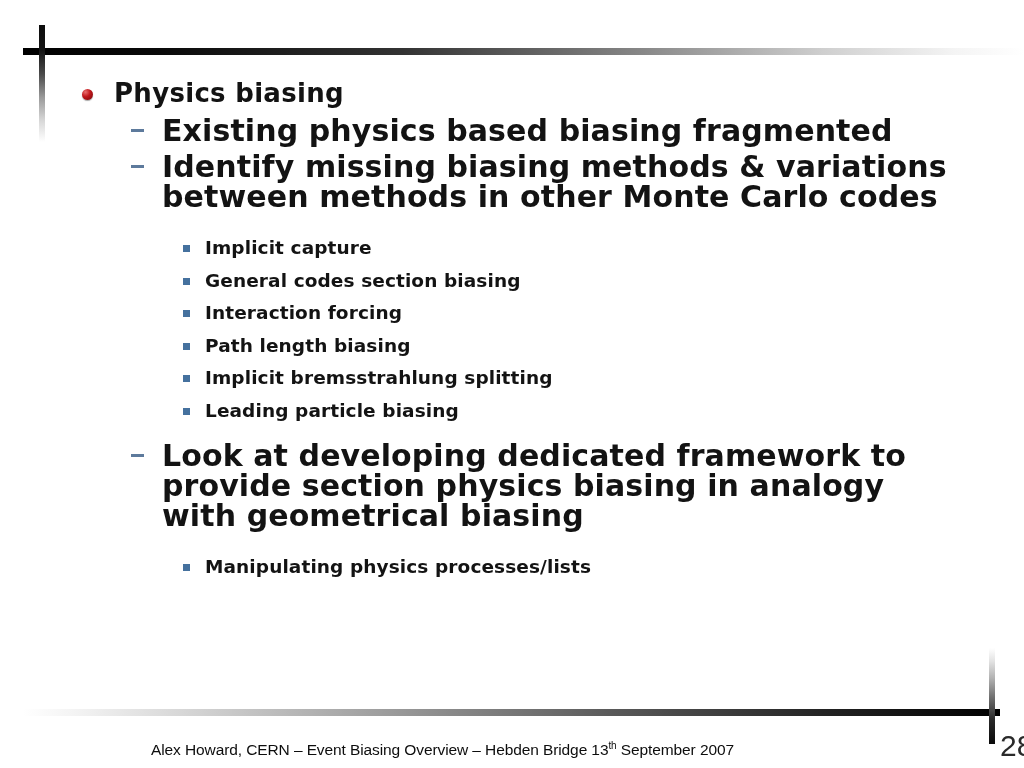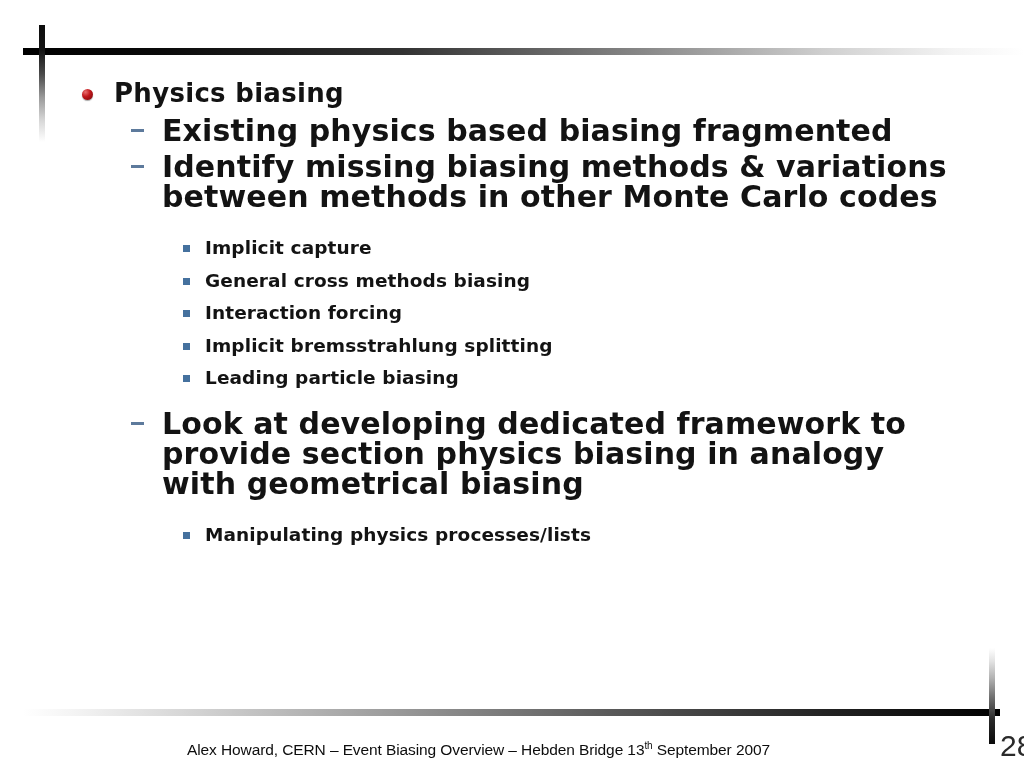--- a/index.html
+++ b/index.html
@@ -181,21 +181,20 @@
     position: absolute;
     left: 151px;
     top: 740px;
     font-family: "Liberation Sans", sans-serif;
     font-weight: normal;
     font-size: 15.5px;
     line-height: 20px;
     color: #0d0d0d;
     white-space: nowrap;
     letter-spacing: -0.1px;
-    margin-left: 36px;
   }
   .footer-text sup {
     font-size: 10px;
     vertical-align: super;
     line-height: 0;
   }
 
   .page-number {
     position: absolute;
     left: 980px;
@@ -233,25 +232,29 @@
       <span>Identify missing biasing methods &amp; variations between methods in other Monte Carlo codes</span>
     </div>
 
     <div class="group3">
       <div class="lvl3">
         <span class="bullet-square"></span>
         <span>Implicit capture</span>
       </div>
       <div class="lvl3">
         <span class="bullet-square"></span>
-        <span>General cross methods biasing</span>
+        <span>General codes section biasing</span>
       </div>
       <div class="lvl3">
         <span class="bullet-square"></span>
         <span>Interaction forcing</span>
+      </div>
+      <div class="lvl3">
+        <span class="bullet-square"></span>
+        <span>Path length biasing</span>
       </div>
       <div class="lvl3">
         <span class="bullet-square"></span>
         <span>Implicit bremsstrahlung splitting</span>
       </div>
       <div class="lvl3">
         <span class="bullet-square"></span>
         <span>Leading particle biasing</span>
       </div>
     </div>

